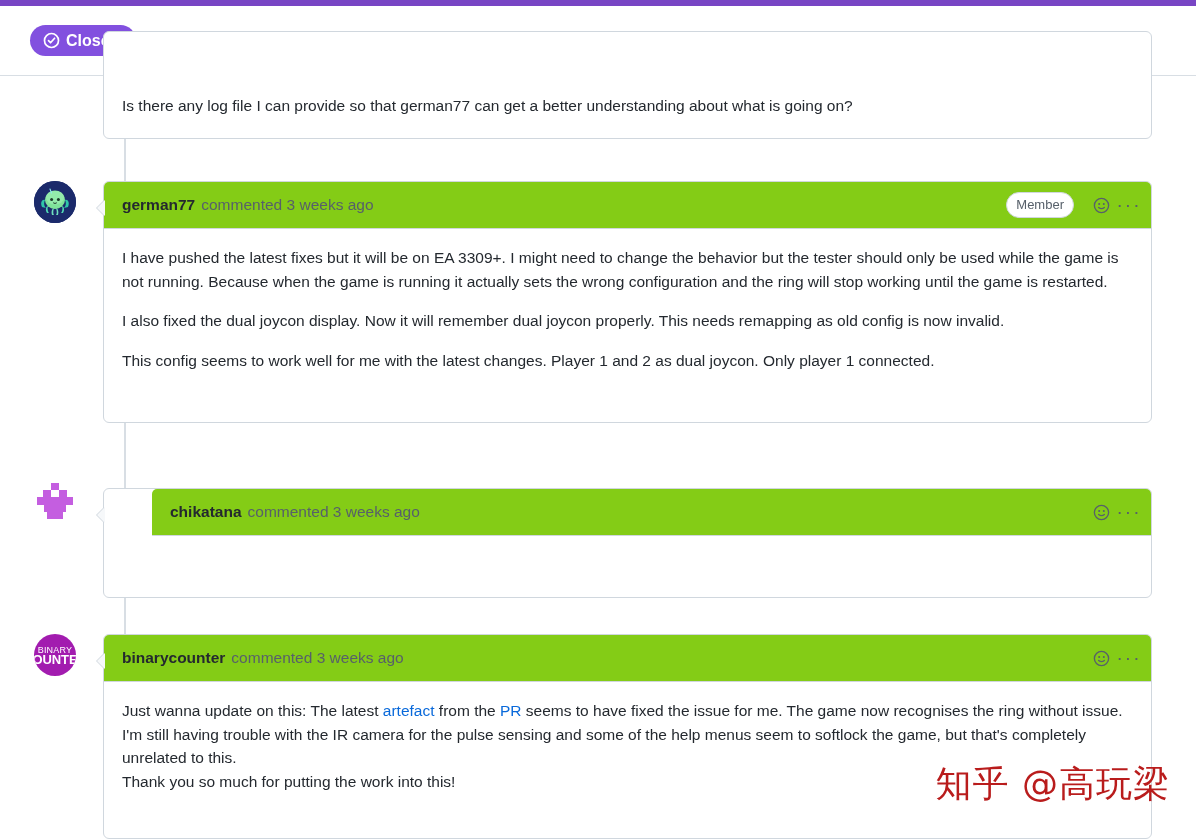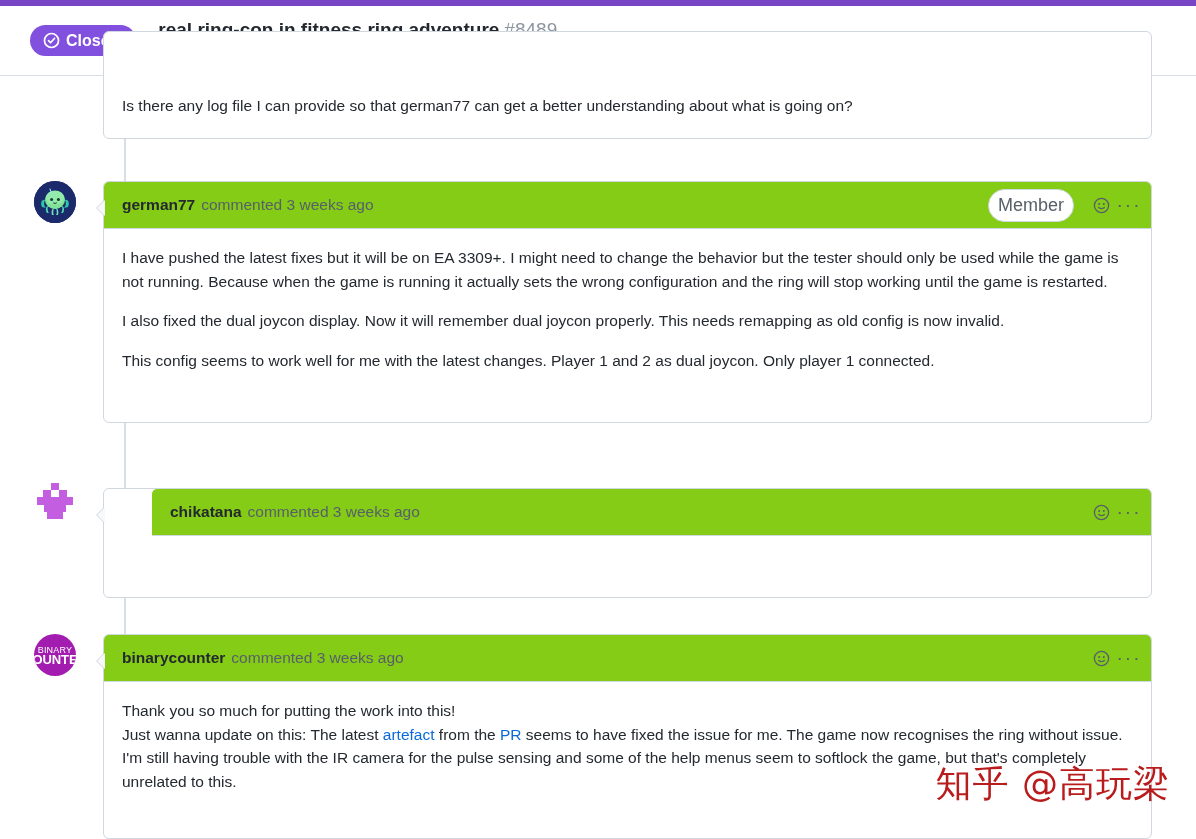--- a/index.html
+++ b/index.html
@@ -129,21 +129,21 @@
     padding: 0 9px 0 18px;
     font-size: 15.5px;
     color: #57606a;
   }
   .comment-header .user { color: #24292f; font-weight: 700; margin-right: 6px; }
   .spacer { flex: 1; }
   .role-badge {
     border: 1px solid #d0d7de;
     border-radius: 2em;
     padding: 2px 9px;
-    font-size: 18px;
+    font-size: 13px;
     color: #57606a;
     line-height: 1.5;
     margin-right: 12px;
     background: #ffffff;
   }
   .hdr-icon {
     width: 26px; height: 26px;
     display: inline-flex;
     align-items: center;
     justify-content: center;
@@ -199,23 +199,20 @@
     <span class="gi">
       <svg width="17" height="17" viewBox="0 0 16 16" fill="none" aria-hidden="true">
         <circle cx="8" cy="8" r="6.6" stroke="#ffffff" stroke-width="1.6"></circle>
         <path d="M5.2 8.2 L7.1 10.1 L10.9 5.9" stroke="#ffffff" stroke-width="1.6" stroke-linecap="round" stroke-linejoin="round"></path>
       </svg>
     </span>
     <span>Closed</span>
   </div>
 
   <div class="header-text">
-    <div class="title-row">
-      <span>real ring-con in fitness ring adventure</span><span class="num">#8489</span>
-    </div>
     <div class="meta-row">
       <span class="author">taifengdian</span>
       <span>opened this issue on Jun 21, 2022</span>
       <span>·</span>
       <span>47 comments</span>
       <span>·</span>
       <span>Fixed by</span>
       <a href="#">#9492</a>
     </div>
   </div>
@@ -339,23 +336,23 @@
           <svg width="17" height="17" viewBox="0 0 16 16" fill="none" aria-hidden="true">
             <circle cx="8" cy="8" r="6.7" stroke="#57606a" stroke-width="1.25"></circle>
             <circle cx="5.8" cy="6.6" r="0.95" fill="#57606a"></circle>
             <circle cx="10.2" cy="6.6" r="0.95" fill="#57606a"></circle>
             <path d="M5.3 9.9 Q8 12.1 10.7 9.9" stroke="#57606a" stroke-width="1.2" fill="none" stroke-linecap="round"></path>
           </svg>
         </span>
         <span class="hdr-icon kebab">···</span>
       </div>
       <div class="comment-body">
-        <p style="margin:0;">Thank you so much for putting the work into this!</p>
         <p style="margin-bottom:0;">
           <span>Just wanna update on this: The latest </span><a href="#">artefact</a><span> from the </span><a href="#">PR</a><span> seems to have fixed the issue for me. The game now recognises the ring without issue. I'm still having trouble with the IR camera for the pulse sensing and some of the help menus seem to softlock the game, but that's completely unrelated to this.</span>
         </p>
+        <p style="margin:0;">Thank you so much for putting the work into this!</p>
       </div>
     </div>
   </div>
 
 </div>
 
 <div class="watermark">知乎 @高玩梁</div>
 
 </body></html>

